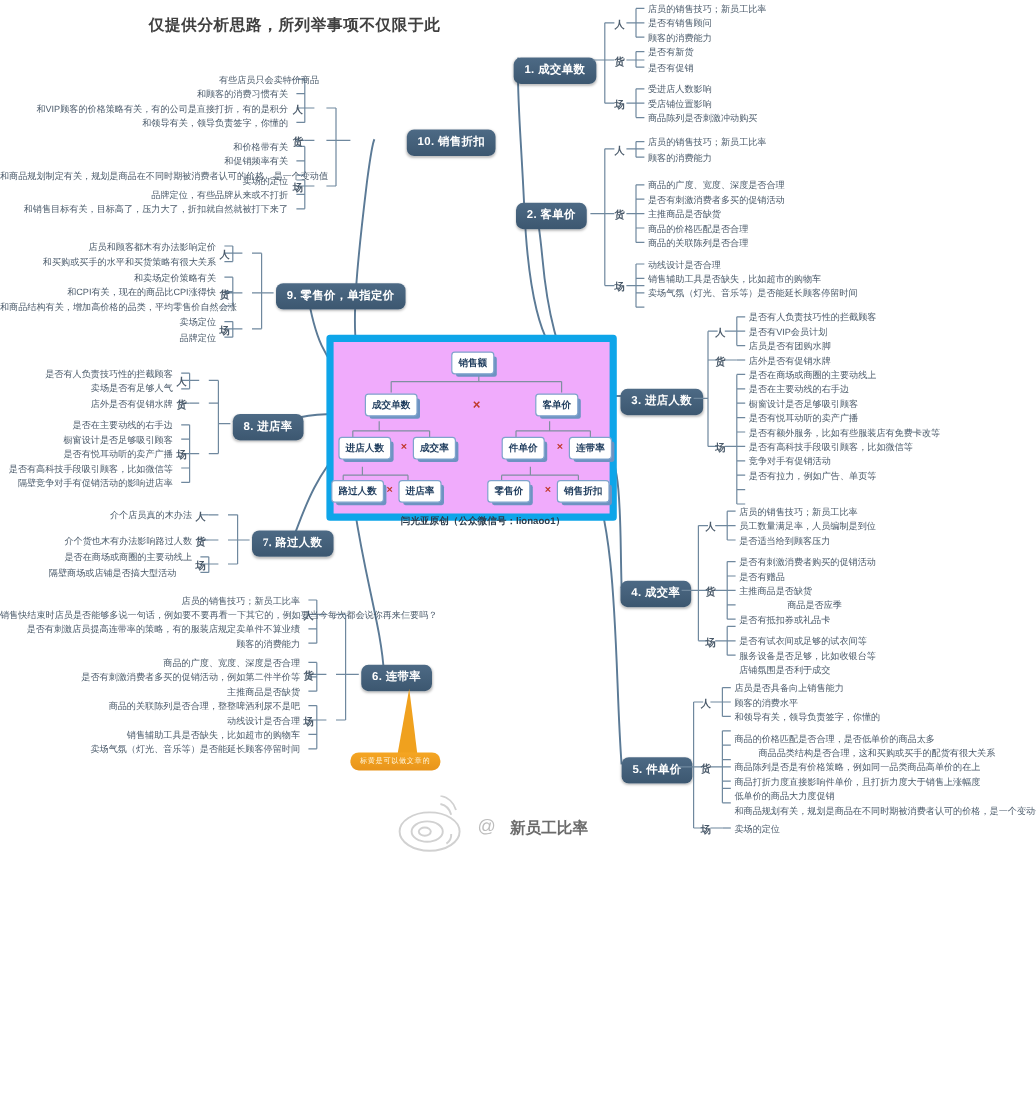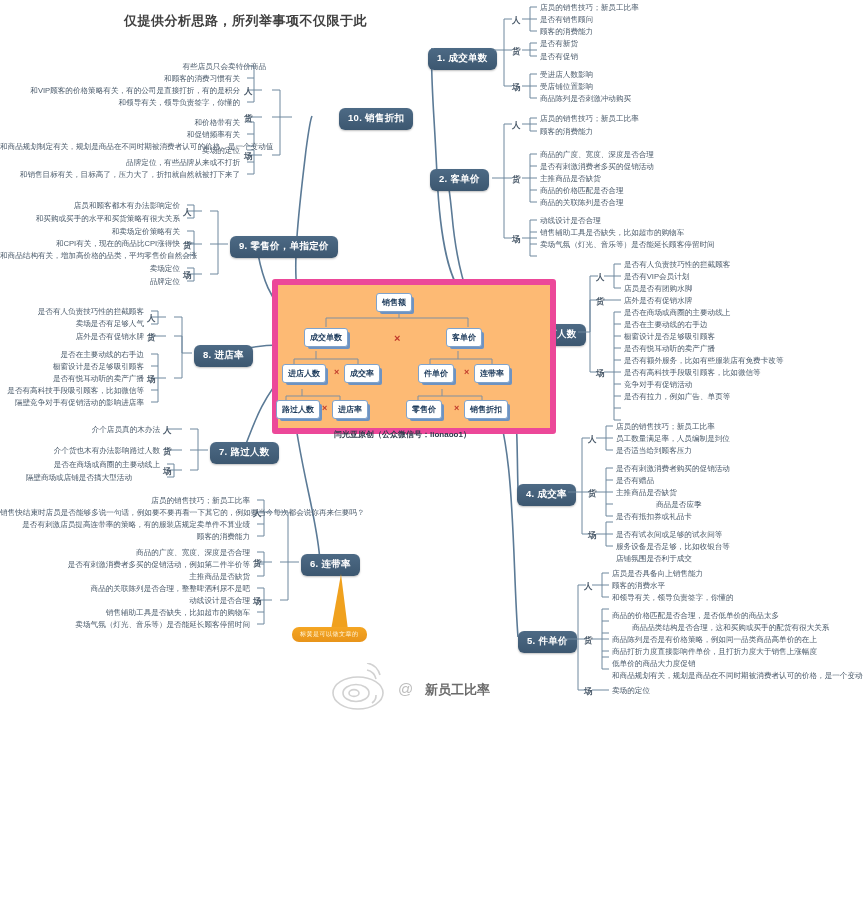--- a/index.html
+++ b/index.html
@@ -44,22 +44,22 @@
 
   
   .leaf {
     position:absolute; font-size:7.6px; color:#4b5b6b;
     white-space:nowrap; line-height:10px;
   }
   .leaf.r { text-align:right; }
 
   
   .redbox {
-    position:absolute; left:272px; top:279px; width:284px; height:155px;
-    border:6px solid #ec4899; background:#fdba74; border-radius:3px;
+    position:absolute; left:272px; top:279px; width:242px; height:155px;
+    border:6px solid #0ea5e9; background:#f0abfc; border-radius:3px;
     z-index:5;
   }
   .node {
     position:absolute;
     background:#ffffff;
     border:1.3px solid #7fa3cc;
     border-radius:3px;
     font-size:8px; color:#1d3b5c;
     padding:3px 5px;
     white-space:nowrap;
@@ -316,38 +316,38 @@
   <div class="cat" style="left:147px;top:374px;">场</div>
   <div class="leaf r" style="left:0;width:144px;top:307px;">是否有人负责技巧性的拦截顾客</div>
   <div class="leaf r" style="left:0;width:144px;top:319px;">卖场是否有足够人气</div>
   <div class="leaf r" style="left:0;width:144px;top:332px;">店外是否有促销水牌</div>
   <div class="leaf r" style="left:0;width:144px;top:350px;">是否在主要动线的右手边</div>
   <div class="leaf r" style="left:0;width:144px;top:362px;">橱窗设计是否足够吸引顾客</div>
   <div class="leaf r" style="left:0;width:144px;top:374px;">是否有悦耳动听的卖产广播</div>
   <div class="leaf r" style="left:0;width:144px;top:386px;">是否有高科技手段吸引顾客，比如微信等</div>
   <div class="leaf r" style="left:0;width:144px;top:398px;">隔壁竞争对手有促销活动的影响进店率</div>
 
-  <div class="pill" style="left:210px;top:442px;">7. 路过人数</div>
+  <div class="pill" style="left:210px;top:442px;font-family:Liberation Serif, serif;">7. 路过人数</div>
   <svg class="links">
     <g fill="none" stroke="#6f889e" stroke-width="1">
       <path d="M208,450 L198,450 L198,429 M198,450 L198,470"></path>
       <path d="M198,429 L190,429 M198,450 L190,450 M198,470 L190,470"></path>
       <path d="M174,429 L167,429"></path>
       <path d="M174,450 L167,450"></path>
       <path d="M174,464 L174,477 M174,470 L167,470 M174,464 L167,464 M174,477 L167,477"></path>
       <path d="M182,429 L174,429 M182,450 L174,450 M182,470 L174,470"></path>
     </g>
   </svg>
   <div class="cat" style="left:163px;top:425px;">人</div>
   <div class="cat" style="left:163px;top:446px;">货</div>
   <div class="cat" style="left:163px;top:466px;">场</div>
   <div class="leaf r" style="left:0;width:160px;top:425px;">介个店员真的木办法</div>
   <div class="leaf r" style="left:0;width:160px;top:446px;">介个货也木有办法影响路过人数</div>
   <div class="leaf r" style="left:0;width:160px;top:460px;">是否在商场或商圈的主要动线上</div>
-  <div class="leaf r" style="left:0;width:132px;top:473px;">隔壁商场或店铺是否搞大型活动</div>
+  <div class="leaf r" style="left:0;width:147px;top:473px;">隔壁商场或店铺是否搞大型活动</div>
 
   <div class="pill" style="left:301px;top:554px;">6. 连带率</div>
   <svg class="links">
     <g fill="none" stroke="#6f889e" stroke-width="1">
       <path d="M299,562 L288,562 L288,512 M288,562 L288,600"></path>
       <path d="M288,512 L280,512 M288,562 L280,562 M288,600 L280,600"></path>
       <path d="M264,500 L264,536 M264,512 L257,512 M264,500 L257,500 M264,524 L257,524 M264,536 L257,536"></path>
       <path d="M264,552 L264,576 M264,562 L257,562 M264,552 L257,552 M264,564 L257,564 M264,576 L257,576"></path>
       <path d="M264,588 L264,624 M264,600 L257,600 M264,588 L257,588 M264,612 L257,612 M264,624 L257,624"></path>
       <path d="M272,512 L264,512 M272,562 L264,562 M272,600 L264,600"></path>

